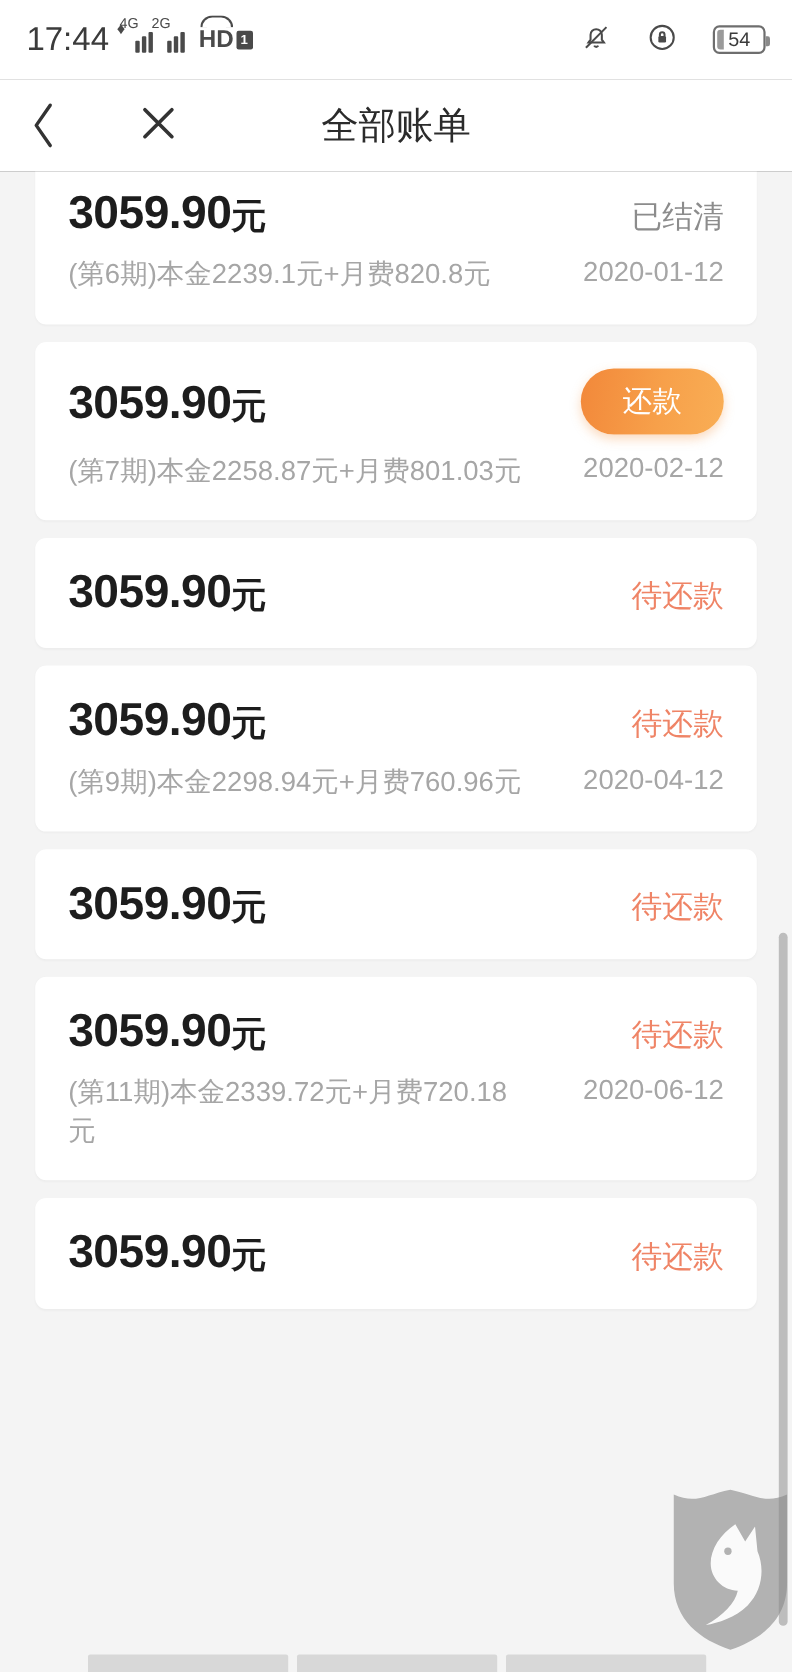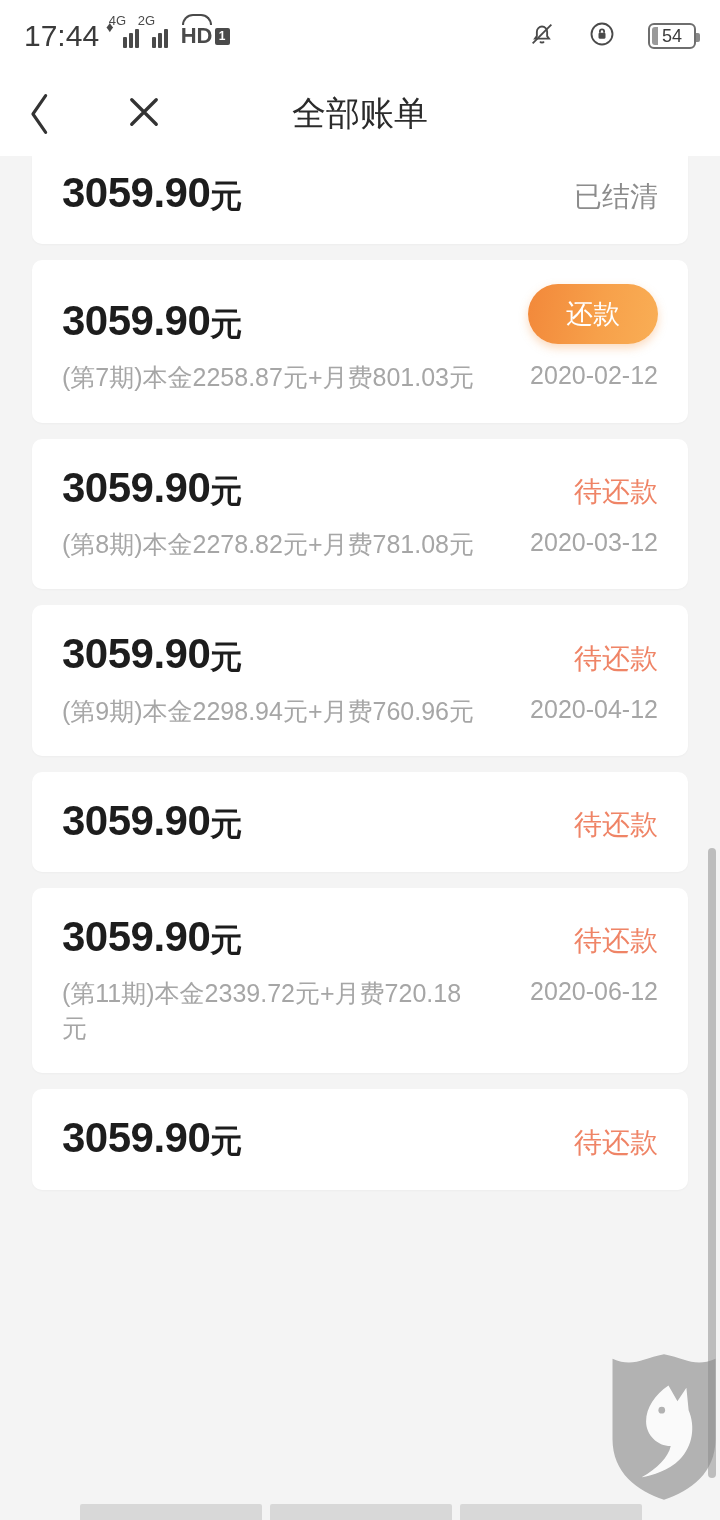--- a/index.html
+++ b/index.html
@@ -108,21 +108,21 @@
   .card {
     position: relative;
     margin: 0 32px 16px 32px;
     background: #ffffff;
     border-radius: 10px;
     padding: 26px 30px 28px 30px;
     box-shadow: 0 1px 2px rgba(0,0,0,0.03);
   }
   .card.first { border-radius: 0 0 10px 10px; padding-top: 14px; margin-top: 0; }
   .card-row {
-    display: flex; align-items: flex-end; justify-content: space-between;
+    display: flex; align-items: center; justify-content: space-between;
   }
   .card-amount-wrap {
     display: flex; align-items: baseline; gap: 12px; flex: 1; min-width: 0;
   }
   .amount {
     font-size: 42px; font-weight: bold; color: #1d1d1d;
     letter-spacing: -0.5px; line-height: 1.1;
     font-family: "Liberation Sans", sans-serif;
   }
   .amount .unit { font-size: 32px; font-weight: bold; }
@@ -259,43 +259,43 @@
   </div>
 
   <div class="list" id="bill-list">
       <div class="card first">
         <div class="card-row">
           <div class="card-amount-wrap">
             <div class="amount">3059.90<span class="unit">元</span></div>
           </div>
           <span class="status-text settled">已结清</span>
         </div>
+        <div class="card-sub">
+          <div class="sub-desc">(第6期)本金2239.1元+月费820.8元</div>
+          <div class="sub-date">2020-01-12</div>
+        </div>
       </div>
       <div class="card">
         <div class="card-row">
           <div class="card-amount-wrap">
             <div class="amount">3059.90<span class="unit">元</span></div>
           </div>
           <button class="repay-btn">还款</button>
         </div>
         <div class="card-sub">
           <div class="sub-desc">(第7期)本金2258.87元+月费801.03元</div>
           <div class="sub-date">2020-02-12</div>
         </div>
       </div>
       <div class="card">
         <div class="card-row">
           <div class="card-amount-wrap">
             <div class="amount">3059.90<span class="unit">元</span></div>
           </div>
           <span class="status-text">待还款</span>
-        </div>
-        <div class="card-sub">
-          <div class="sub-desc">(第8期)本金2278.82元+月费781.08元</div>
-          <div class="sub-date">2020-03-12</div>
         </div>
       </div>
       <div class="card">
         <div class="card-row">
           <div class="card-amount-wrap">
             <div class="amount">3059.90<span class="unit">元</span></div>
           </div>
           <span class="status-text">待还款</span>
         </div>
         <div class="card-sub">

